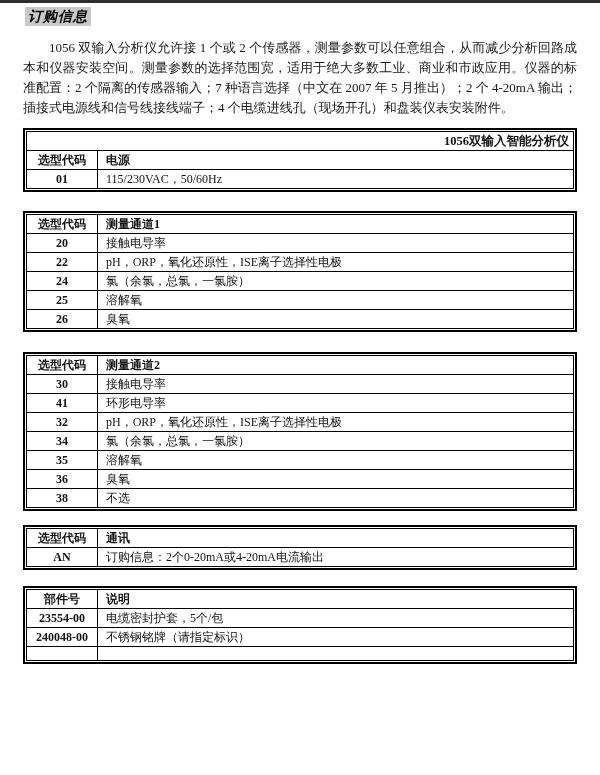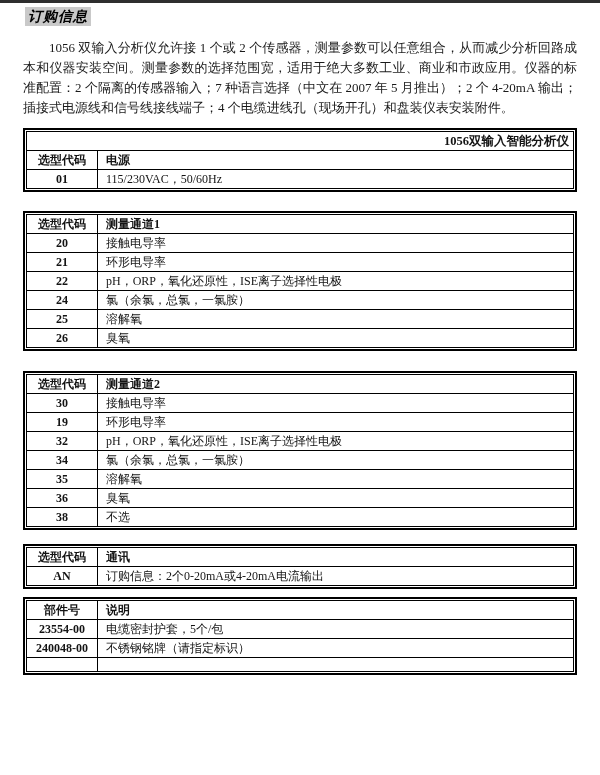--- a/index.html
+++ b/index.html
@@ -60,21 +60,21 @@
   .tbl-wrap td.code { text-align: center; font-weight: bold; }
   .tbl-wrap td.desc { padding-left: 8px; white-space: pre-line; }
   .tbl-wrap tr.thead td { font-weight: bold; }
   .tbl-wrap td.span-title { text-align: right; font-weight: bold; font-size: 12.5px; }
   .tbl-wrap tr.empty td { height: 9px; }
   .t1 { margin-top: 10px; }
   .t2 { margin-top: 19px; }
   .t3 { margin-top: 20px; }
   .t4 { margin-top: 14px; }
   .sec2-wrap { margin-top: 34px; }
-  .t5 { margin-top: 8px; }
+  .t5 { margin-top: 16px; }
 </style>
 </head>
 <body>
 
 <div class="top-edge"></div>
 
 <div class="content">
 
   <div class="sec-title-wrap">
     <span class="sec-title">订购信息</span>
@@ -113,24 +113,20 @@
         <tbody>
           <tr class="thead">
             <td class="code">选型代码</td>
             <td class="desc">测量通道1</td>
           </tr>
           <tr>
             <td class="code">20</td>
             <td class="desc">接触电导率</td>
           </tr>
           <tr>
-            <td class="code">21</td>
-            <td class="desc">环形电导率</td>
-          </tr>
-          <tr>
             <td class="code">22</td>
             <td class="desc">pH，ORP，氧化还原性，ISE离子选择性电极</td>
           </tr>
           <tr>
             <td class="code">24</td>
             <td class="desc">氯（余氯，总氯，一氯胺）</td>
           </tr>
           <tr>
             <td class="code">25</td>
             <td class="desc">溶解氧</td>
@@ -152,21 +148,21 @@
         <tbody>
           <tr class="thead">
             <td class="code">选型代码</td>
             <td class="desc">测量通道2</td>
           </tr>
           <tr>
             <td class="code">30</td>
             <td class="desc">接触电导率</td>
           </tr>
           <tr>
-            <td class="code">19</td>
+            <td class="code">41</td>
             <td class="desc">环形电导率</td>
           </tr>
           <tr>
             <td class="code">32</td>
             <td class="desc">pH，ORP，氧化还原性，ISE离子选择性电极</td>
           </tr>
           <tr>
             <td class="code">34</td>
             <td class="desc">氯（余氯，总氯，一氯胺）</td>
           </tr>

